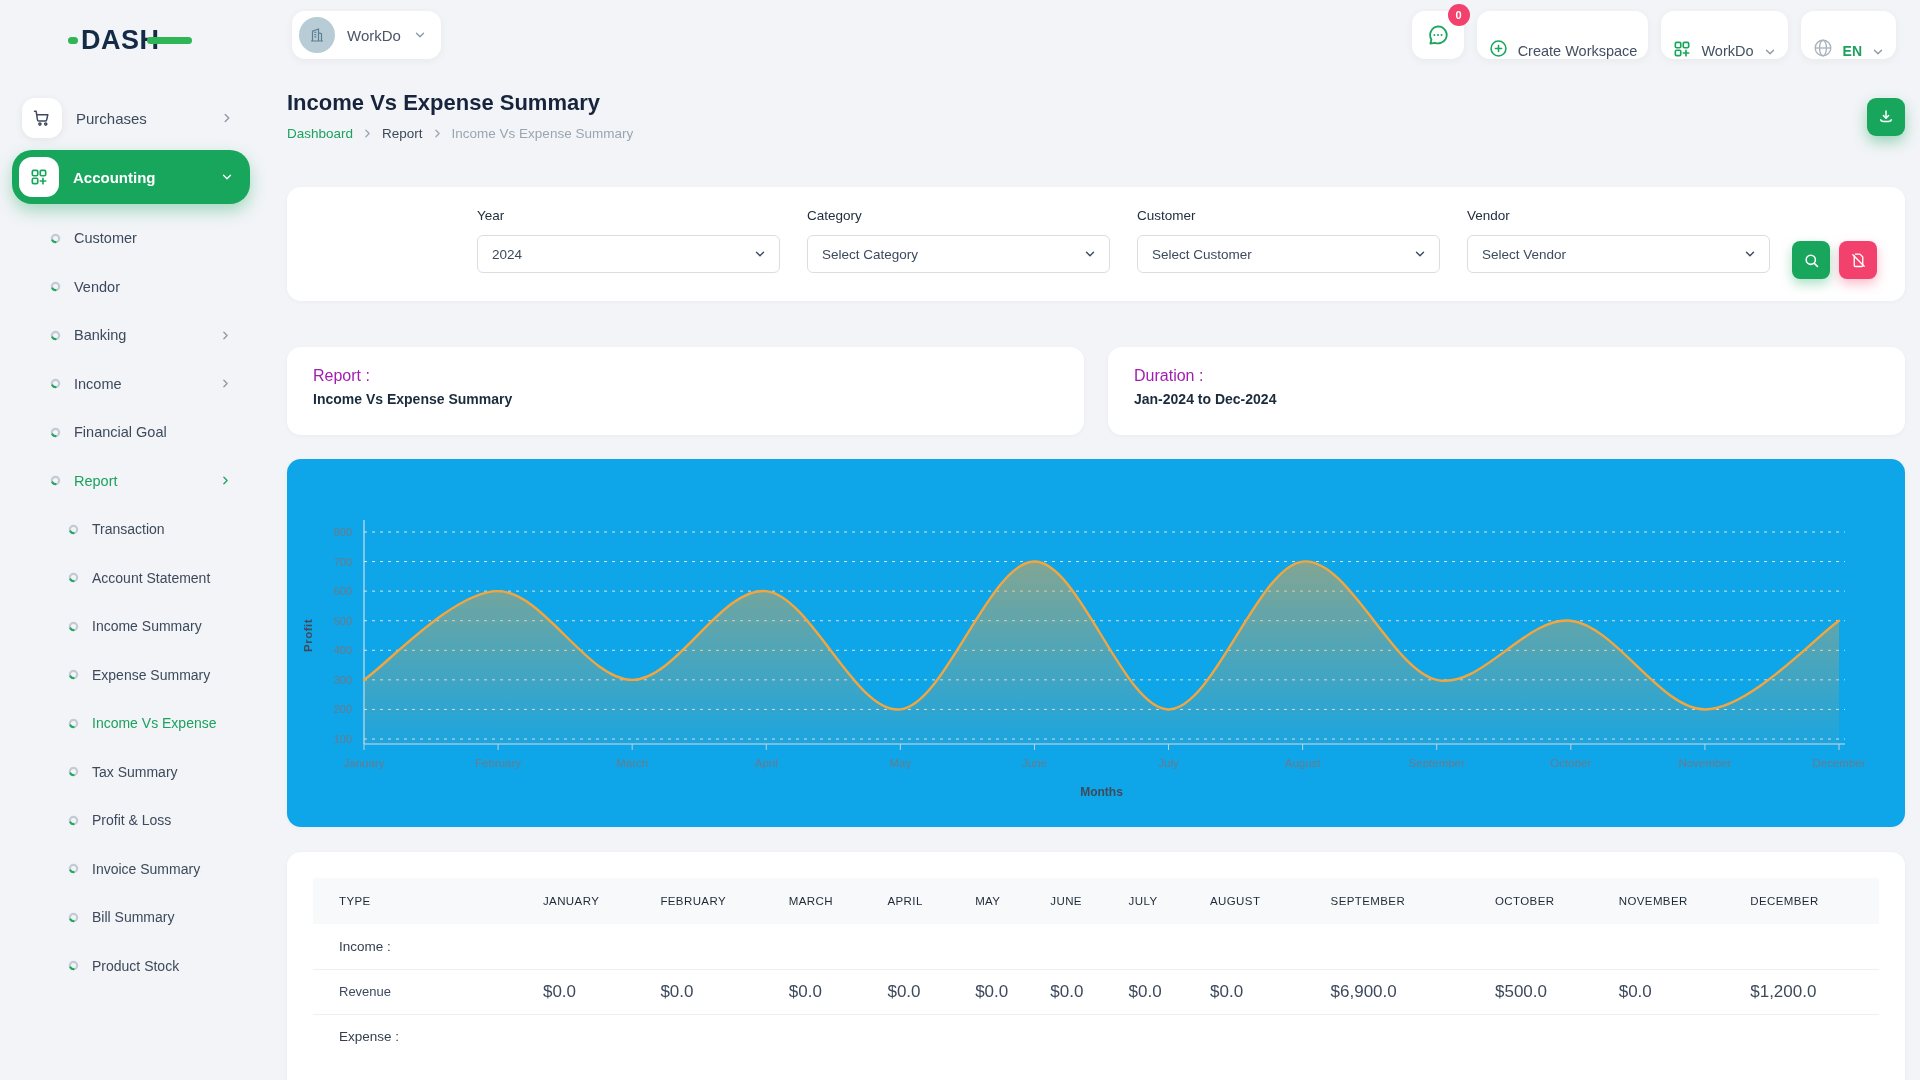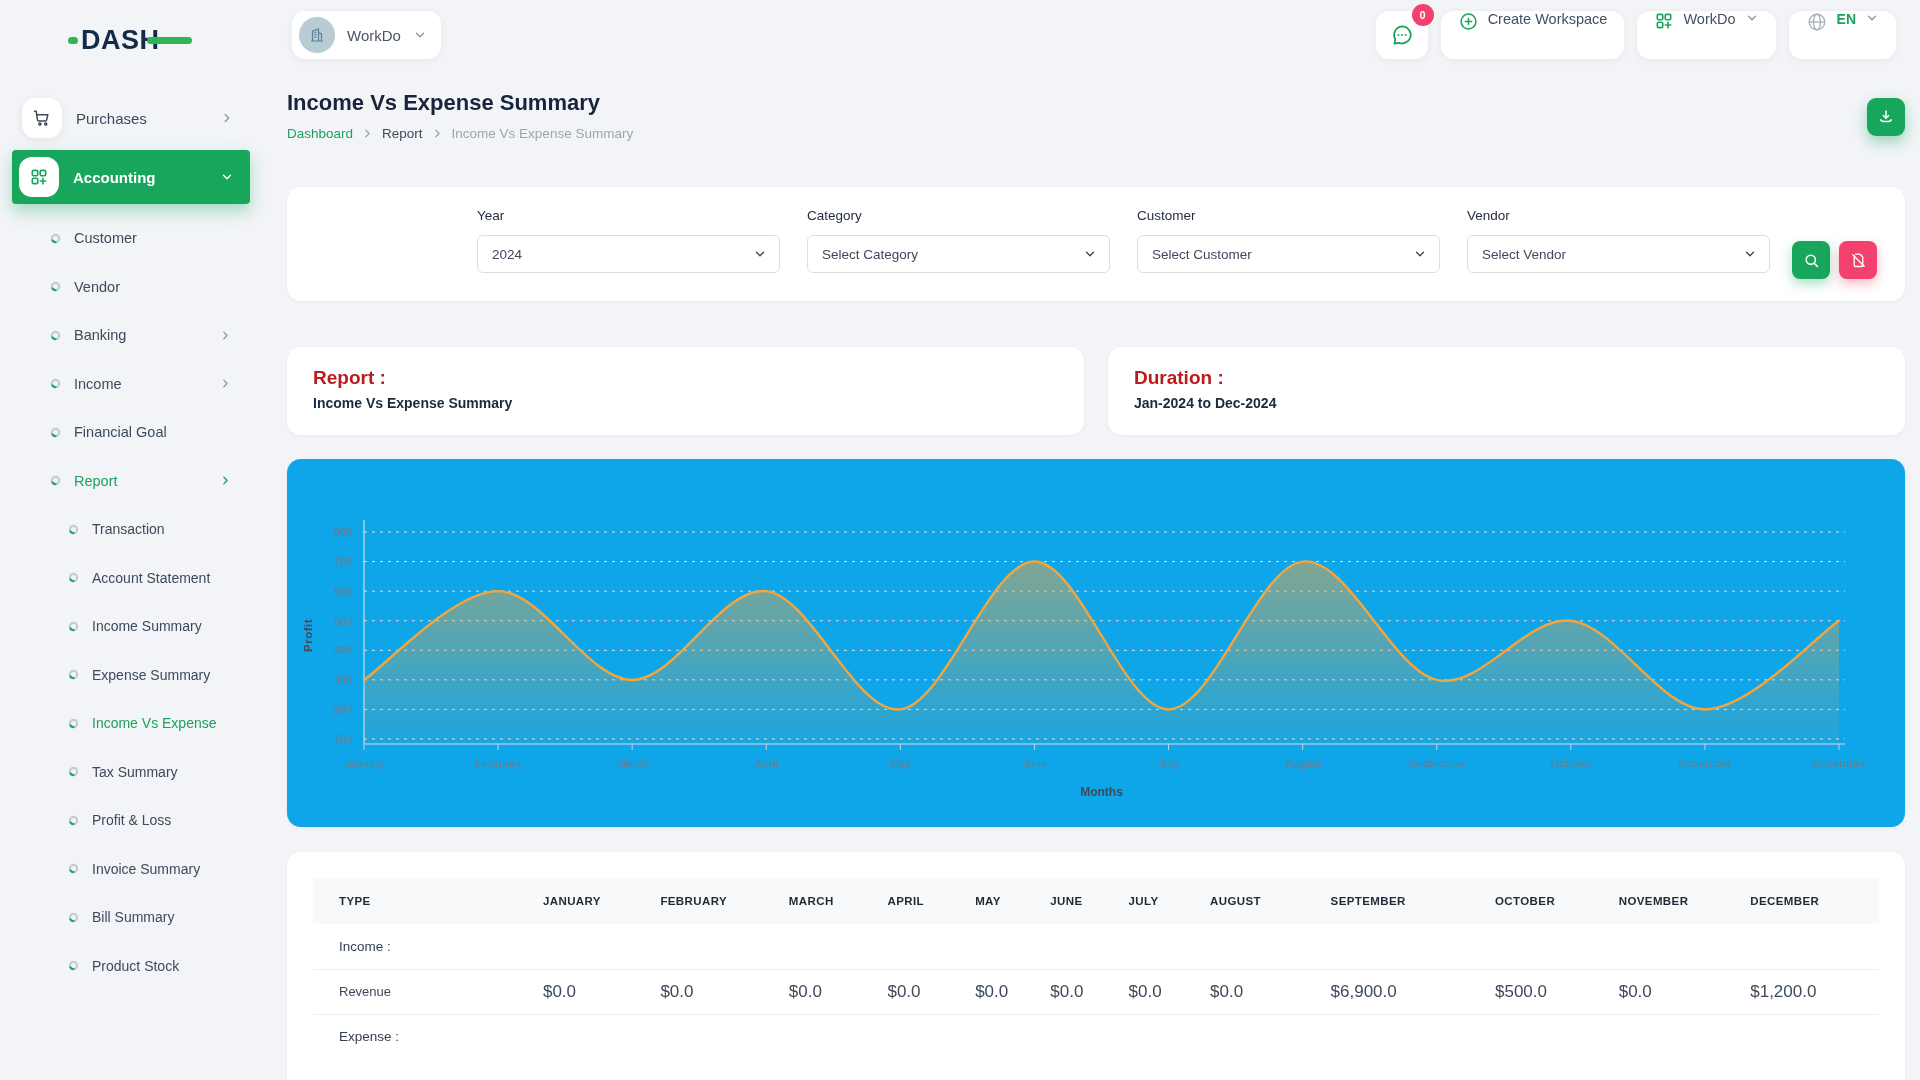--- a/index.html
+++ b/index.html
@@ -6,42 +6,42 @@
   html,body{width:1920px;height:1080px;overflow:hidden}
   body{background:#f2f4f7;font-family:"Liberation Sans",sans-serif;color:#3d4a5c;position:relative}
 
   
   .sidebar{position:fixed;left:0;top:0;width:262px;height:1080px;padding:18px 12px 0 12px;z-index:5}
   .logo-wrap{padding:4px 0 24px 56px;height:76px}
   .nav-item{display:flex;align-items:center;height:48px;margin:0 4px 8px 4px;padding:0 12px 0 6px;border-radius:14px;cursor:pointer}
   .icon-box{width:40px;height:40px;min-width:40px;background:#fff;border-radius:13px;display:flex;align-items:center;justify-content:center;box-shadow:0 2px 8px rgba(30,41,59,.07);color:#3d4a5c}
   .nav-label{margin-left:14px;font-size:15px;font-weight:500;color:#3d4a5c;flex:1}
   .chev{color:#8d99a7;display:flex;align-items:center}
-  .nav-active{display:flex;align-items:center;height:54px;margin:2px 0 10px 0;padding:0 16px 0 7px;border-radius:4px;background:#18a65c;box-shadow:0 7px 16px rgba(24,166,92,.35);cursor:pointer}
+  .nav-active{display:flex;align-items:center;height:54px;margin:2px 0 10px 0;padding:0 16px 0 7px;border-radius:20px;background:#18a65c;box-shadow:0 7px 16px rgba(24,166,92,.35);cursor:pointer}
   .nav-active .icon-box{color:#18a65c;box-shadow:none}
   .nav-active .nav-label{color:#fff;font-weight:700}
   .nav-active .chev{color:#fff}
   .sub-item{display:flex;align-items:center;height:48.5px;padding:0 18px 0 38px;font-size:14.5px;color:#3d4a5c;cursor:pointer}
   .sub-item .sub-label{margin-left:13px;flex:1}
   .sub-item.lvl2{padding-left:56px;font-size:14px}
   .sub-item.active{color:#1ca15e}
   .sub-item .chev svg{width:13px;height:13px}
   .sub-item.active .chev{color:#1ca15e}
   .bullet{display:flex;align-items:center}
 
   
   .main{margin-left:262px}
   .topbar{display:flex;align-items:center;height:70px;padding:0 24px 0 30px}
   .ws-pill{display:flex;align-items:center;gap:12px;background:#fff;border-radius:13px;height:48px;padding:0 14px 0 7px;box-shadow:0 2px 8px rgba(30,41,59,.05);cursor:pointer}
   .avatar{width:36px;height:36px;border-radius:50%;background:#b7ccd4;display:flex;align-items:center;justify-content:center}
   .ws-name{font-size:15px;color:#4a5568;font-weight:500}
   .topbar-right{margin-left:auto;display:flex;gap:13px;align-items:center}
   .icon-btn{position:relative;width:52px;height:48px;background:#fff;border-radius:13px;display:flex;align-items:center;justify-content:center;box-shadow:0 2px 8px rgba(30,41,59,.05);cursor:pointer}
   .badge{position:absolute;top:-7px;right:-6px;min-width:22px;height:22px;border-radius:50%;background:#f1416c;color:#fff;font-size:11px;font-weight:700;display:flex;align-items:center;justify-content:center}
-  .pill-btn{display:flex;align-items:flex-start;gap:9px;background:#fff;height:48px;border-radius:13px;padding:0 17px;font-size:14.5px;color:#435061;font-weight:500;box-shadow:0 2px 8px rgba(30,41,59,.05);cursor:pointer}
+  .pill-btn{display:flex;align-items:flex-end;gap:9px;background:#fff;height:48px;border-radius:13px;padding:0 11px;font-size:14.5px;color:#435061;font-weight:500;box-shadow:0 2px 8px rgba(30,41,59,.05);cursor:pointer}
   .lang-txt{color:#1ca15e;font-weight:700;font-size:14px}
 
   
   .content{padding:12px 15px 0 25px}
   .page-head{position:relative;padding-top:8px}
   .page-title{font-size:22px;font-weight:700;color:#17243b}
   .breadcrumb{display:flex;align-items:center;gap:8px;margin-top:10px;font-size:13.5px}
   .bc-home{color:#1ca15e;cursor:pointer}
   .bc-mid{color:#3d4a5c;cursor:pointer}
   .bc-cur{color:#9aa6b2}
@@ -53,28 +53,28 @@
   .flabel{font-size:13.5px;color:#242f3e;margin-bottom:12px}
   .fselect{height:38px;border:1px solid #d9dee4;border-radius:6px;display:flex;align-items:center;justify-content:space-between;padding:0 12px 0 14px;font-size:13.5px;color:#3d4a5c;background:#fff;cursor:pointer}
   .fselect .chev{color:#3d4a5c}
   .filter-actions{position:absolute;right:28px;top:54px;display:flex;gap:9px}
   .sq-btn{width:38px;height:38px;border-radius:8px;display:flex;align-items:center;justify-content:center;cursor:pointer}
   .sq-btn.search{background:#18a65c;box-shadow:0 5px 12px rgba(24,166,92,.35)}
   .sq-btn.reset{background:#f1416c;box-shadow:0 5px 12px rgba(241,65,108,.35)}
 
   .info-row{display:flex;gap:24px;margin-top:46px}
   .info-card{flex:1;background:#fff;border-radius:14px;height:88px;padding:20px 26px;box-shadow:0 1px 4px rgba(15,23,42,.04)}
-  .info-title{font-size:19px;font-weight:700;color:#b91c1c}
+  .info-title{font-size:16px;font-weight:400;color:#a21caf}
   .info-value{font-size:14px;font-weight:700;color:#1b2a3d;margin-top:6px}
 
   .chart-card{margin-top:24px;background:#0ea5e9;border-radius:14px;height:368px;padding:16px 0 0;box-shadow:0 1px 4px rgba(15,23,42,.04);overflow:hidden}
 
   .table-card{margin-top:25px;background:#fff;border-radius:14px 14px 0 0;padding:26px 26px 0;height:420px;box-shadow:0 1px 4px rgba(15,23,42,.04);overflow:hidden}
   table{width:100%;border-collapse:collapse;table-layout:fixed}
-  thead th{background:#f7f9fb;font-size:11.5px;font-weight:700;color:#1f2a38;letter-spacing:.4px;text-align:left;height:46px;padding:0 6px;white-space:nowrap}
+  thead th{background:#f7f9fb;font-size:11.5px;font-weight:400;color:#1f2a38;letter-spacing:.4px;text-align:left;height:46px;padding:0 6px;white-space:nowrap}
   thead th:first-child{padding-left:26px}
   tbody td{height:45px;font-size:17px;color:#3d4a5c;padding:0 6px;border-top:1px solid #edf0f3;white-space:nowrap}
   tbody tr:first-child td{border-top:none}
   tbody td:first-child{padding-left:26px;font-size:13px}
   tr.section-row td{font-size:13.5px;color:#333f4f}
 </style>
 </head>
 <body>
 
 <aside class="sidebar">

